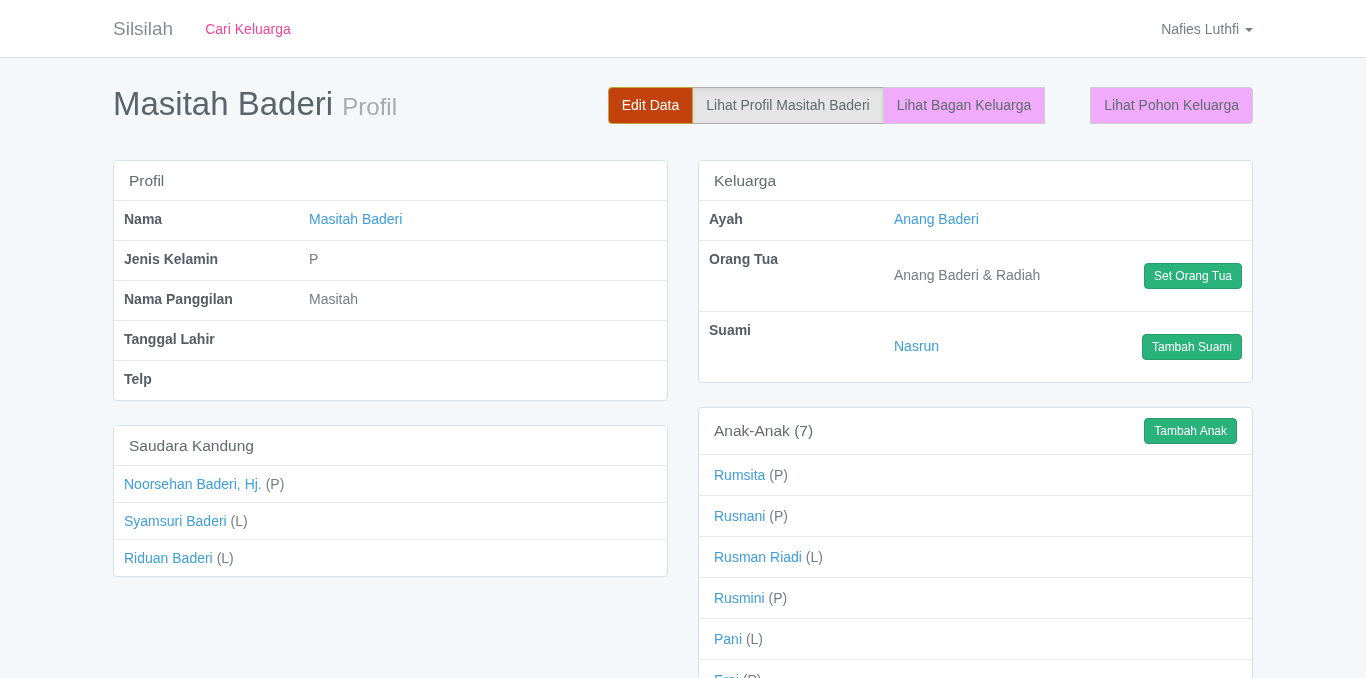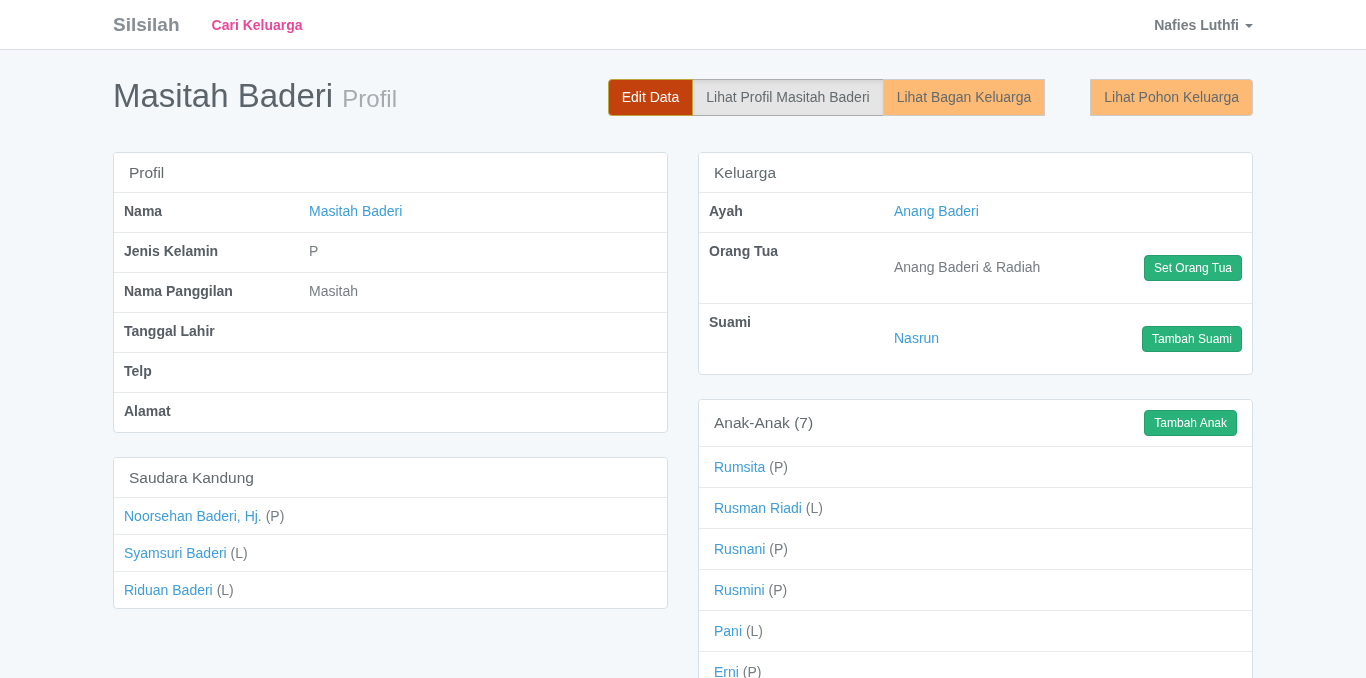--- a/index.html
+++ b/index.html
@@ -8,24 +8,23 @@
     overflow: hidden;
     font-family: "Liberation Sans", sans-serif;
     background: #f5f8fa;
     color: #636b6f;
   }
   a { text-decoration: none; cursor: pointer; }
   .link { color: #3f9edb; }
 
   
   .navbar {
-    height: 50px;
+    height: 58px;
     background: #ffffff;
     border-bottom: 1px solid #d7dfe5;
-    font-weight: bold;
   }
   .nav-inner {
     width: 1140px; margin: 0 auto; height: 100%;
     display: flex; align-items: center;
   }
   .brand {
     font-size: 19px; color: #878e95; margin-right: 32px;
   }
   .nav-link { font-size: 14px; color: #ec4899; }
   .nav-spacer { flex: 1; }
@@ -51,21 +50,21 @@
     font-size: 33px; font-weight: 400; color: #5c646b; line-height: 42px;
   }
   h1.page-title small { font-size: 24px; color: #a6abb0; font-weight: 400; }
 
   
   .btn-group { display: flex; }
   .btn {
     font-family: "Liberation Sans", sans-serif;
     font-size: 14px; line-height: 19px;
     padding: 8px 13px;
-    background: #fdba74;
+    background: #f0abfc;
     border: 1px solid #cccccc;
     color: #636b6f;
     cursor: pointer;
     margin-left: -1px;
     white-space: nowrap;
   }
   .btn-group .btn:first-child { border-radius: 4px 0 0 4px; margin-left: 0; }
   .btn-group .btn:last-child { border-radius: 0 4px 4px 0; margin-left: 45px; }
   .btn-gold {
     background: #c2410c; border-color: #bda63c; color: #ffffff;
@@ -183,24 +182,20 @@
           <div class="td">Masitah</div>
         </div>
         <div class="trow">
           <div class="th">Tanggal Lahir</div>
           <div class="td"></div>
         </div>
         <div class="trow">
           <div class="th">Telp</div>
           <div class="td"></div>
         </div>
-        <div class="trow">
-          <div class="th">Alamat</div>
-          <div class="td"></div>
-        </div>
       </div>
 
       <div class="panel">
         <div class="panel-heading">
           <span>Saudara Kandung</span>
         </div>
         <div class="list-item compact">
           <a class="link">Noorsehan Baderi, Hj.</a>
           <span class="gender">(P)</span>
         </div>
@@ -245,26 +240,26 @@
       <div class="panel">
         <div class="panel-heading">
           <span>Anak-Anak (7)</span>
           <button class="btn-green">Tambah Anak</button>
         </div>
         <div class="list-item">
           <a class="link">Rumsita</a>
           <span class="gender">(P)</span>
         </div>
         <div class="list-item">
+          <a class="link">Rusnani</a>
+          <span class="gender">(P)</span>
+        </div>
+        <div class="list-item">
           <a class="link">Rusman Riadi</a>
           <span class="gender">(L)</span>
-        </div>
-        <div class="list-item">
-          <a class="link">Rusnani</a>
-          <span class="gender">(P)</span>
         </div>
         <div class="list-item">
           <a class="link">Rusmini</a>
           <span class="gender">(P)</span>
         </div>
         <div class="list-item">
           <a class="link">Pani</a>
           <span class="gender">(L)</span>
         </div>
         <div class="list-item">

